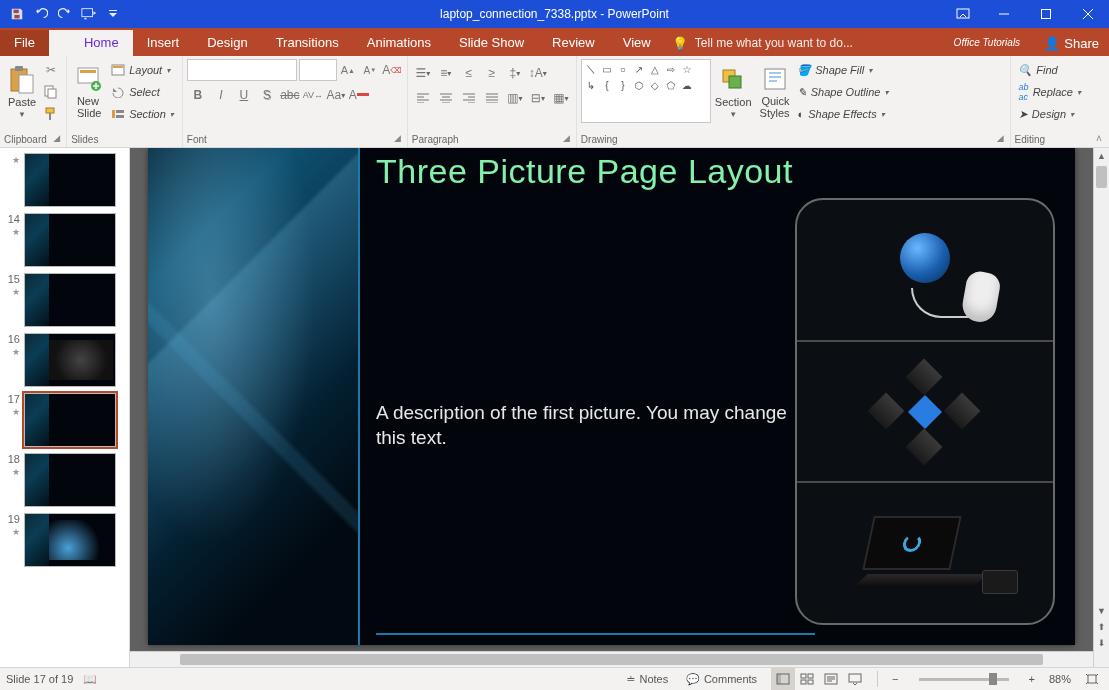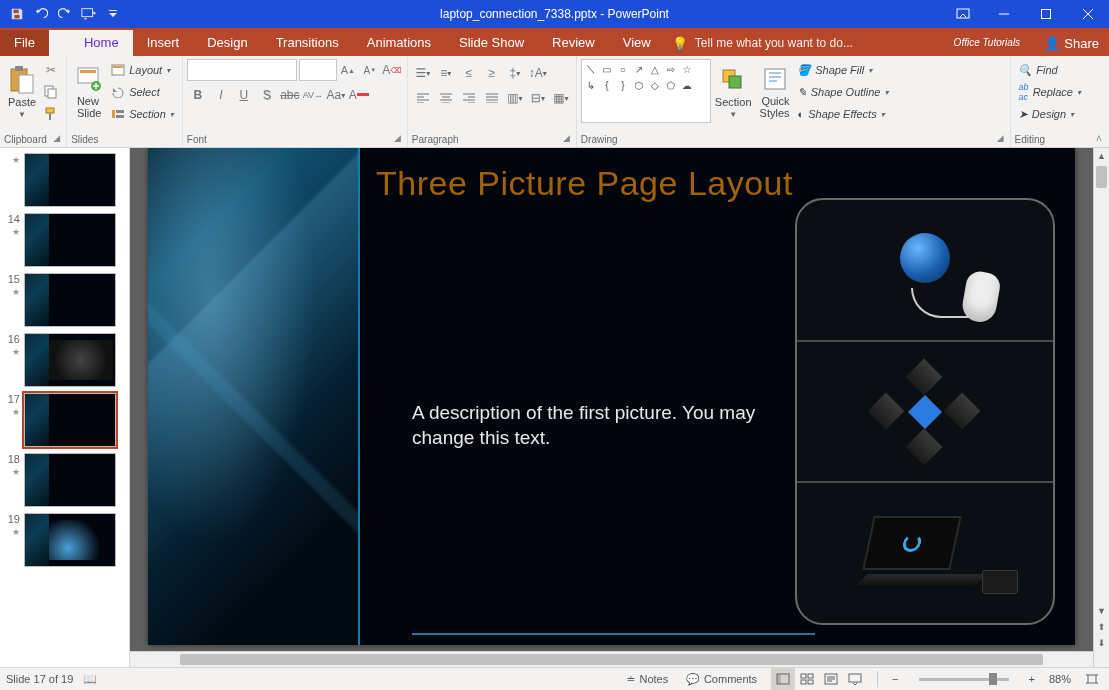--- a/index.html
+++ b/index.html
@@ -66,22 +66,22 @@
 .hscroll .hthumb { position: absolute; top: 2px; bottom: 2px; left: 50px; right: 50px; background: #c0c0c0; border-radius: 2px; }
 
 .slide { position: absolute; left: 18px; right: 34px; top: 0; bottom: 22px; background: #02060c; box-shadow: 0 0 6px rgba(0,0,0,.5); overflow: hidden; }
 .slide-left { position: absolute; left: 0; top: 0; bottom: 0; width: 210px; background: linear-gradient(135deg,#0a3044 0%,#0f5070 20%,#063048 45%,#010a12 80%); }
 .slide-left::before { content: ""; position: absolute; inset: 0; background:
   linear-gradient(45deg, transparent 45%, rgba(80,180,230,.15) 46%, rgba(80,180,230,.15) 48%, transparent 49%),
   linear-gradient(135deg, transparent 30%, rgba(120,200,240,.2) 31%, transparent 60%),
   radial-gradient(ellipse at 30% 30%, rgba(150,220,255,.35) 0, transparent 50%);
 }
 .slide-vline { position: absolute; left: 210px; top: 0; bottom: 0; width: 2px; background: #1d7aa8; }
-.slide-title { position: absolute; left: 228px; top: 16px; font-size: 34px; color: #a16207; font-weight: 300; letter-spacing: .5px; }
-.slide-body { position: absolute; left: 228px; right: 260px; top: 70px; bottom: 10px; color: #e8e8e8; font-size: 19px; line-height: 1.3; display: flex; flex-direction: column; margin-left: 36px; }
+.slide-title { position: absolute; left: 228px; top: 4px; font-size: 34px; color: #86efac; font-weight: 300; letter-spacing: .5px; }
+.slide-body { position: absolute; left: 228px; right: 260px; top: 70px; bottom: 10px; color: #e8e8e8; font-size: 19px; line-height: 1.3; display: flex; flex-direction: column; }
 .desc-block { flex: 1; display: flex; flex-direction: column; justify-content: center; }
 .hr { height: 1px; background: #1d7aa8; }
 .pic-panel { position: absolute; right: 20px; top: 50px; bottom: 20px; width: 260px; border: 2px solid #6a6a6a; border-radius: 28px; background: rgba(40,40,40,.25); display: flex; flex-direction: column; overflow: hidden; }
 .pic-cell { flex: 1; display: flex; align-items: center; justify-content: center; position: relative; }
 .pic-cell + .pic-cell { border-top: 2px solid #4a4a4a; }
 .globe { width: 50px; height: 50px; border-radius: 50%; background: radial-gradient(circle at 35% 30%,#6bb8ff,#1a5faf 55%,#082a55); position: relative; top: -12px; }
 .mouse { width: 34px; height: 50px; background: #eee; border-radius: 18px 18px 22px 22px; position: absolute; right: 55px; bottom: 18px; transform: rotate(10deg); box-shadow: inset 0 -8px 12px rgba(0,0,0,.2); }
 .cable { position: absolute; width: 60px; height: 30px; border: 2px solid #ccc; border-top: none; border-right: none; border-radius: 0 0 0 30px; right: 82px; bottom: 22px; }
 .net-core { width: 24px; height: 24px; background: #2a7de0; transform: rotate(45deg); }
 .net-node { position: absolute; width: 26px; height: 26px; background: linear-gradient(#3a3a3a,#1a1a1a); transform: rotate(45deg); }

